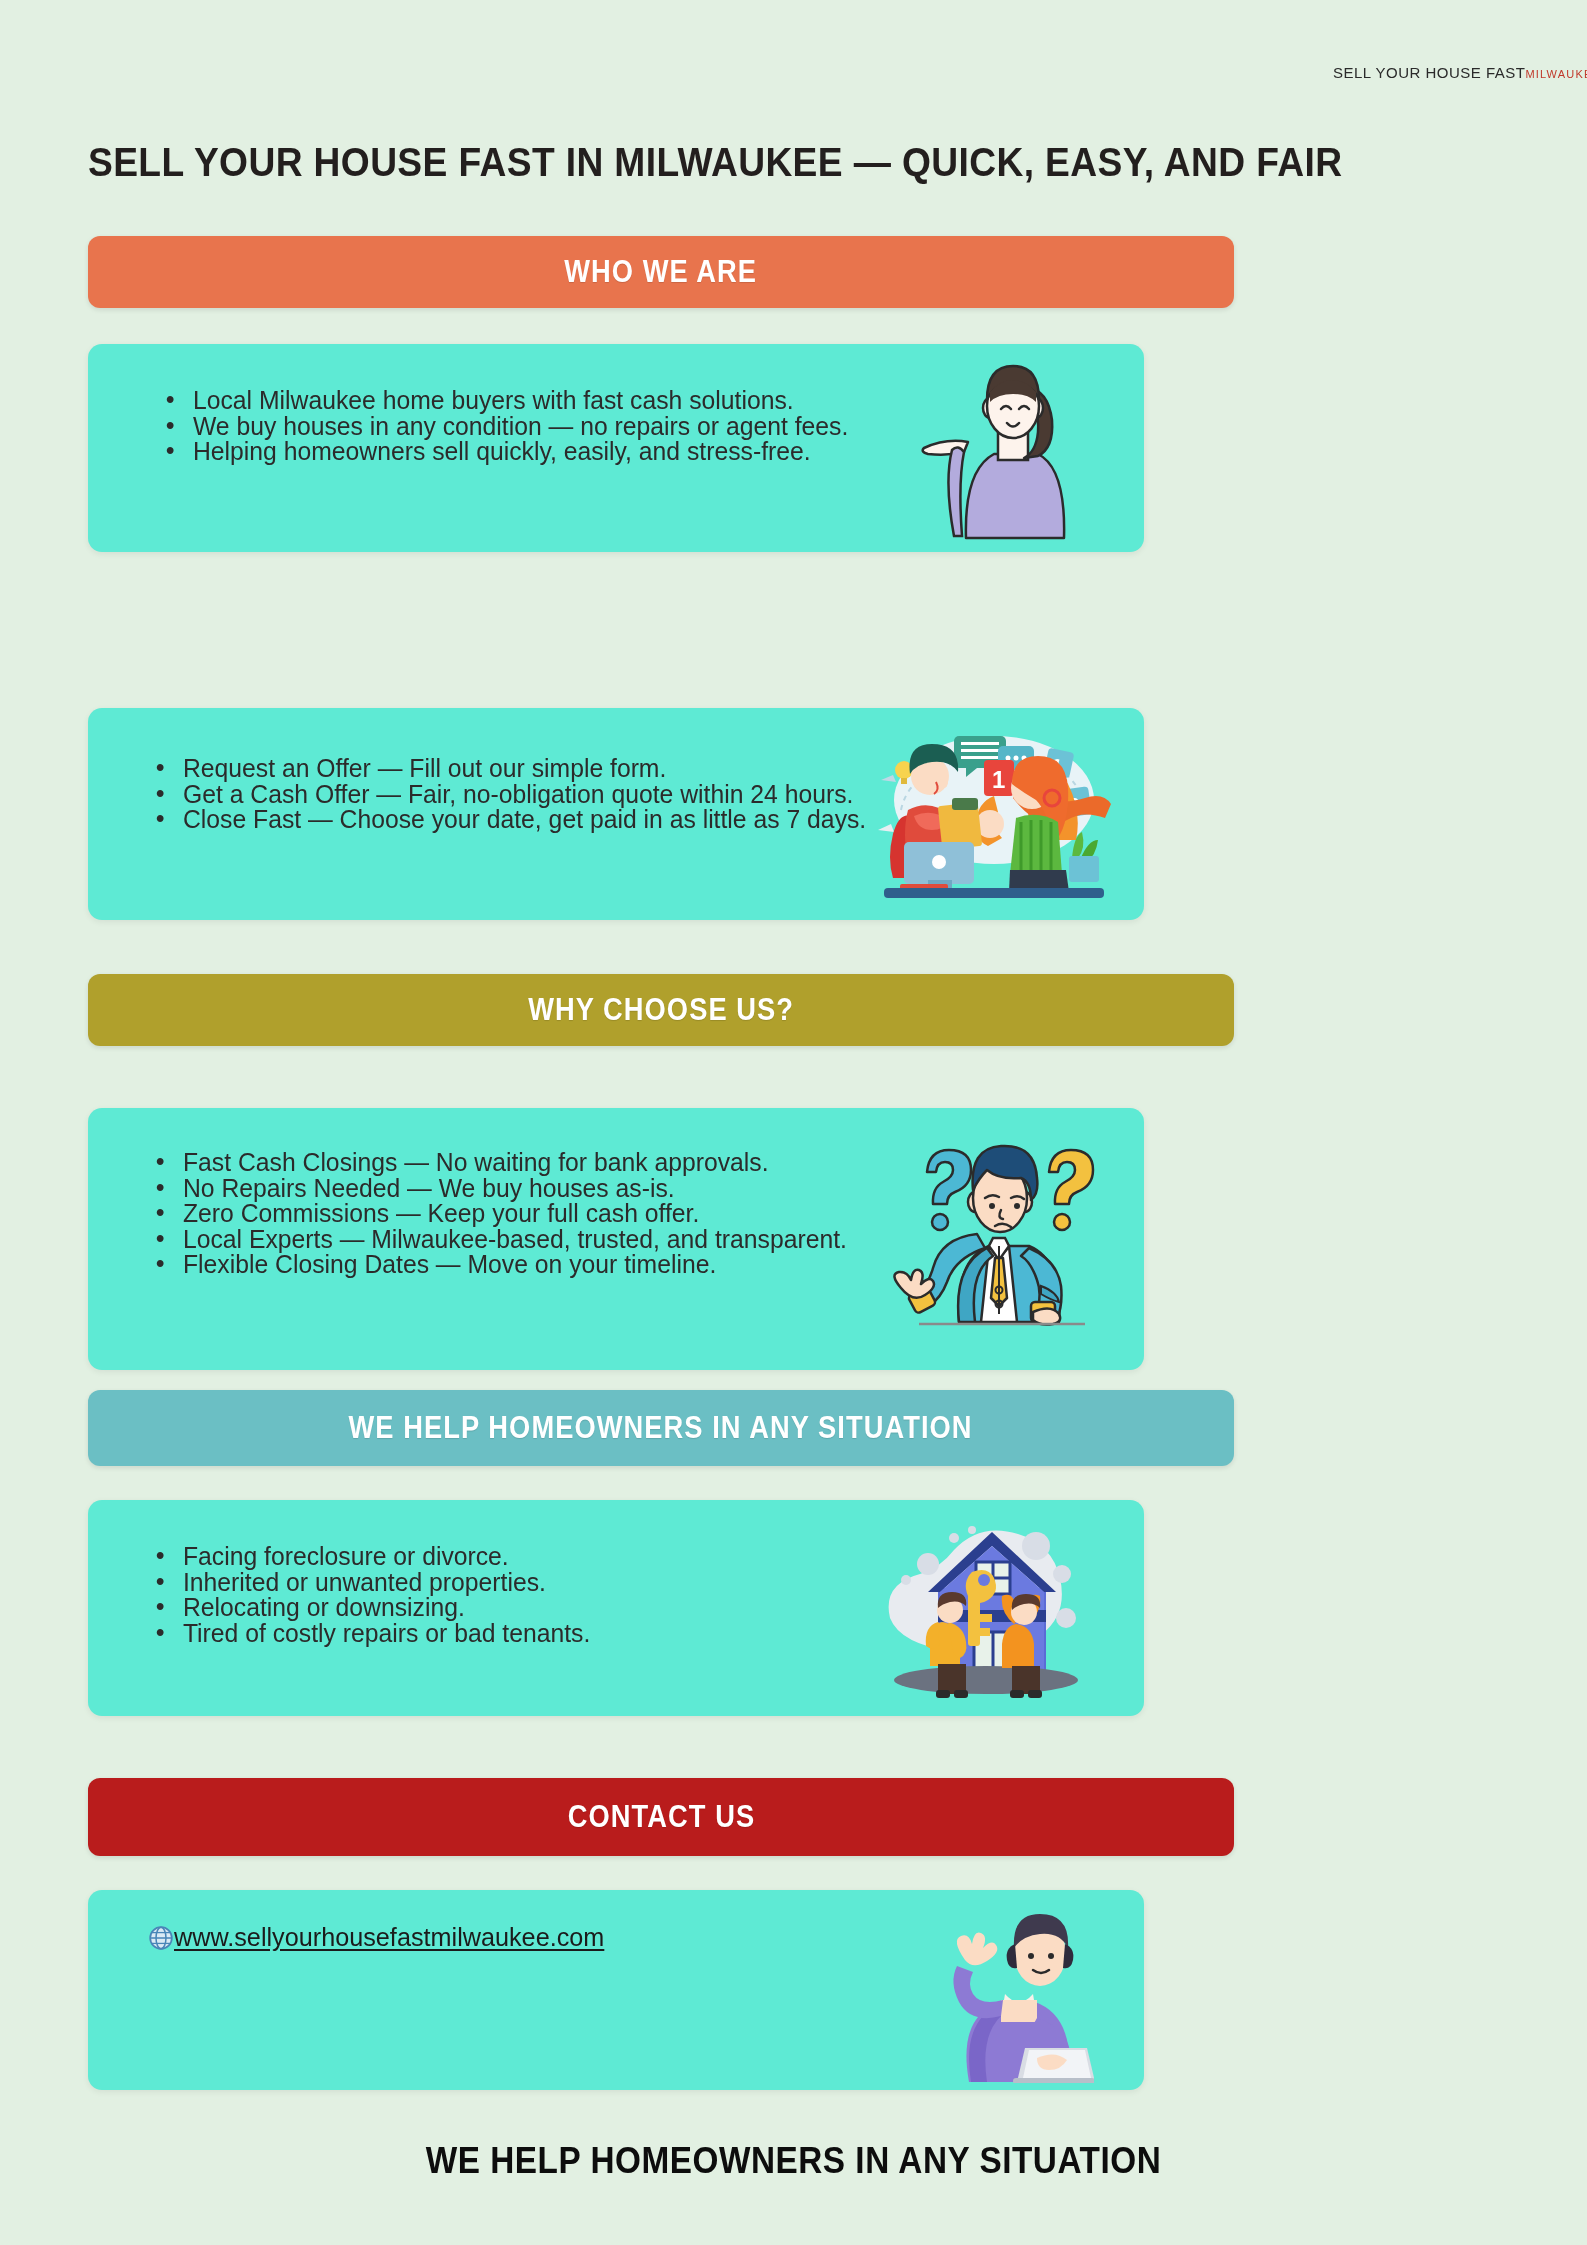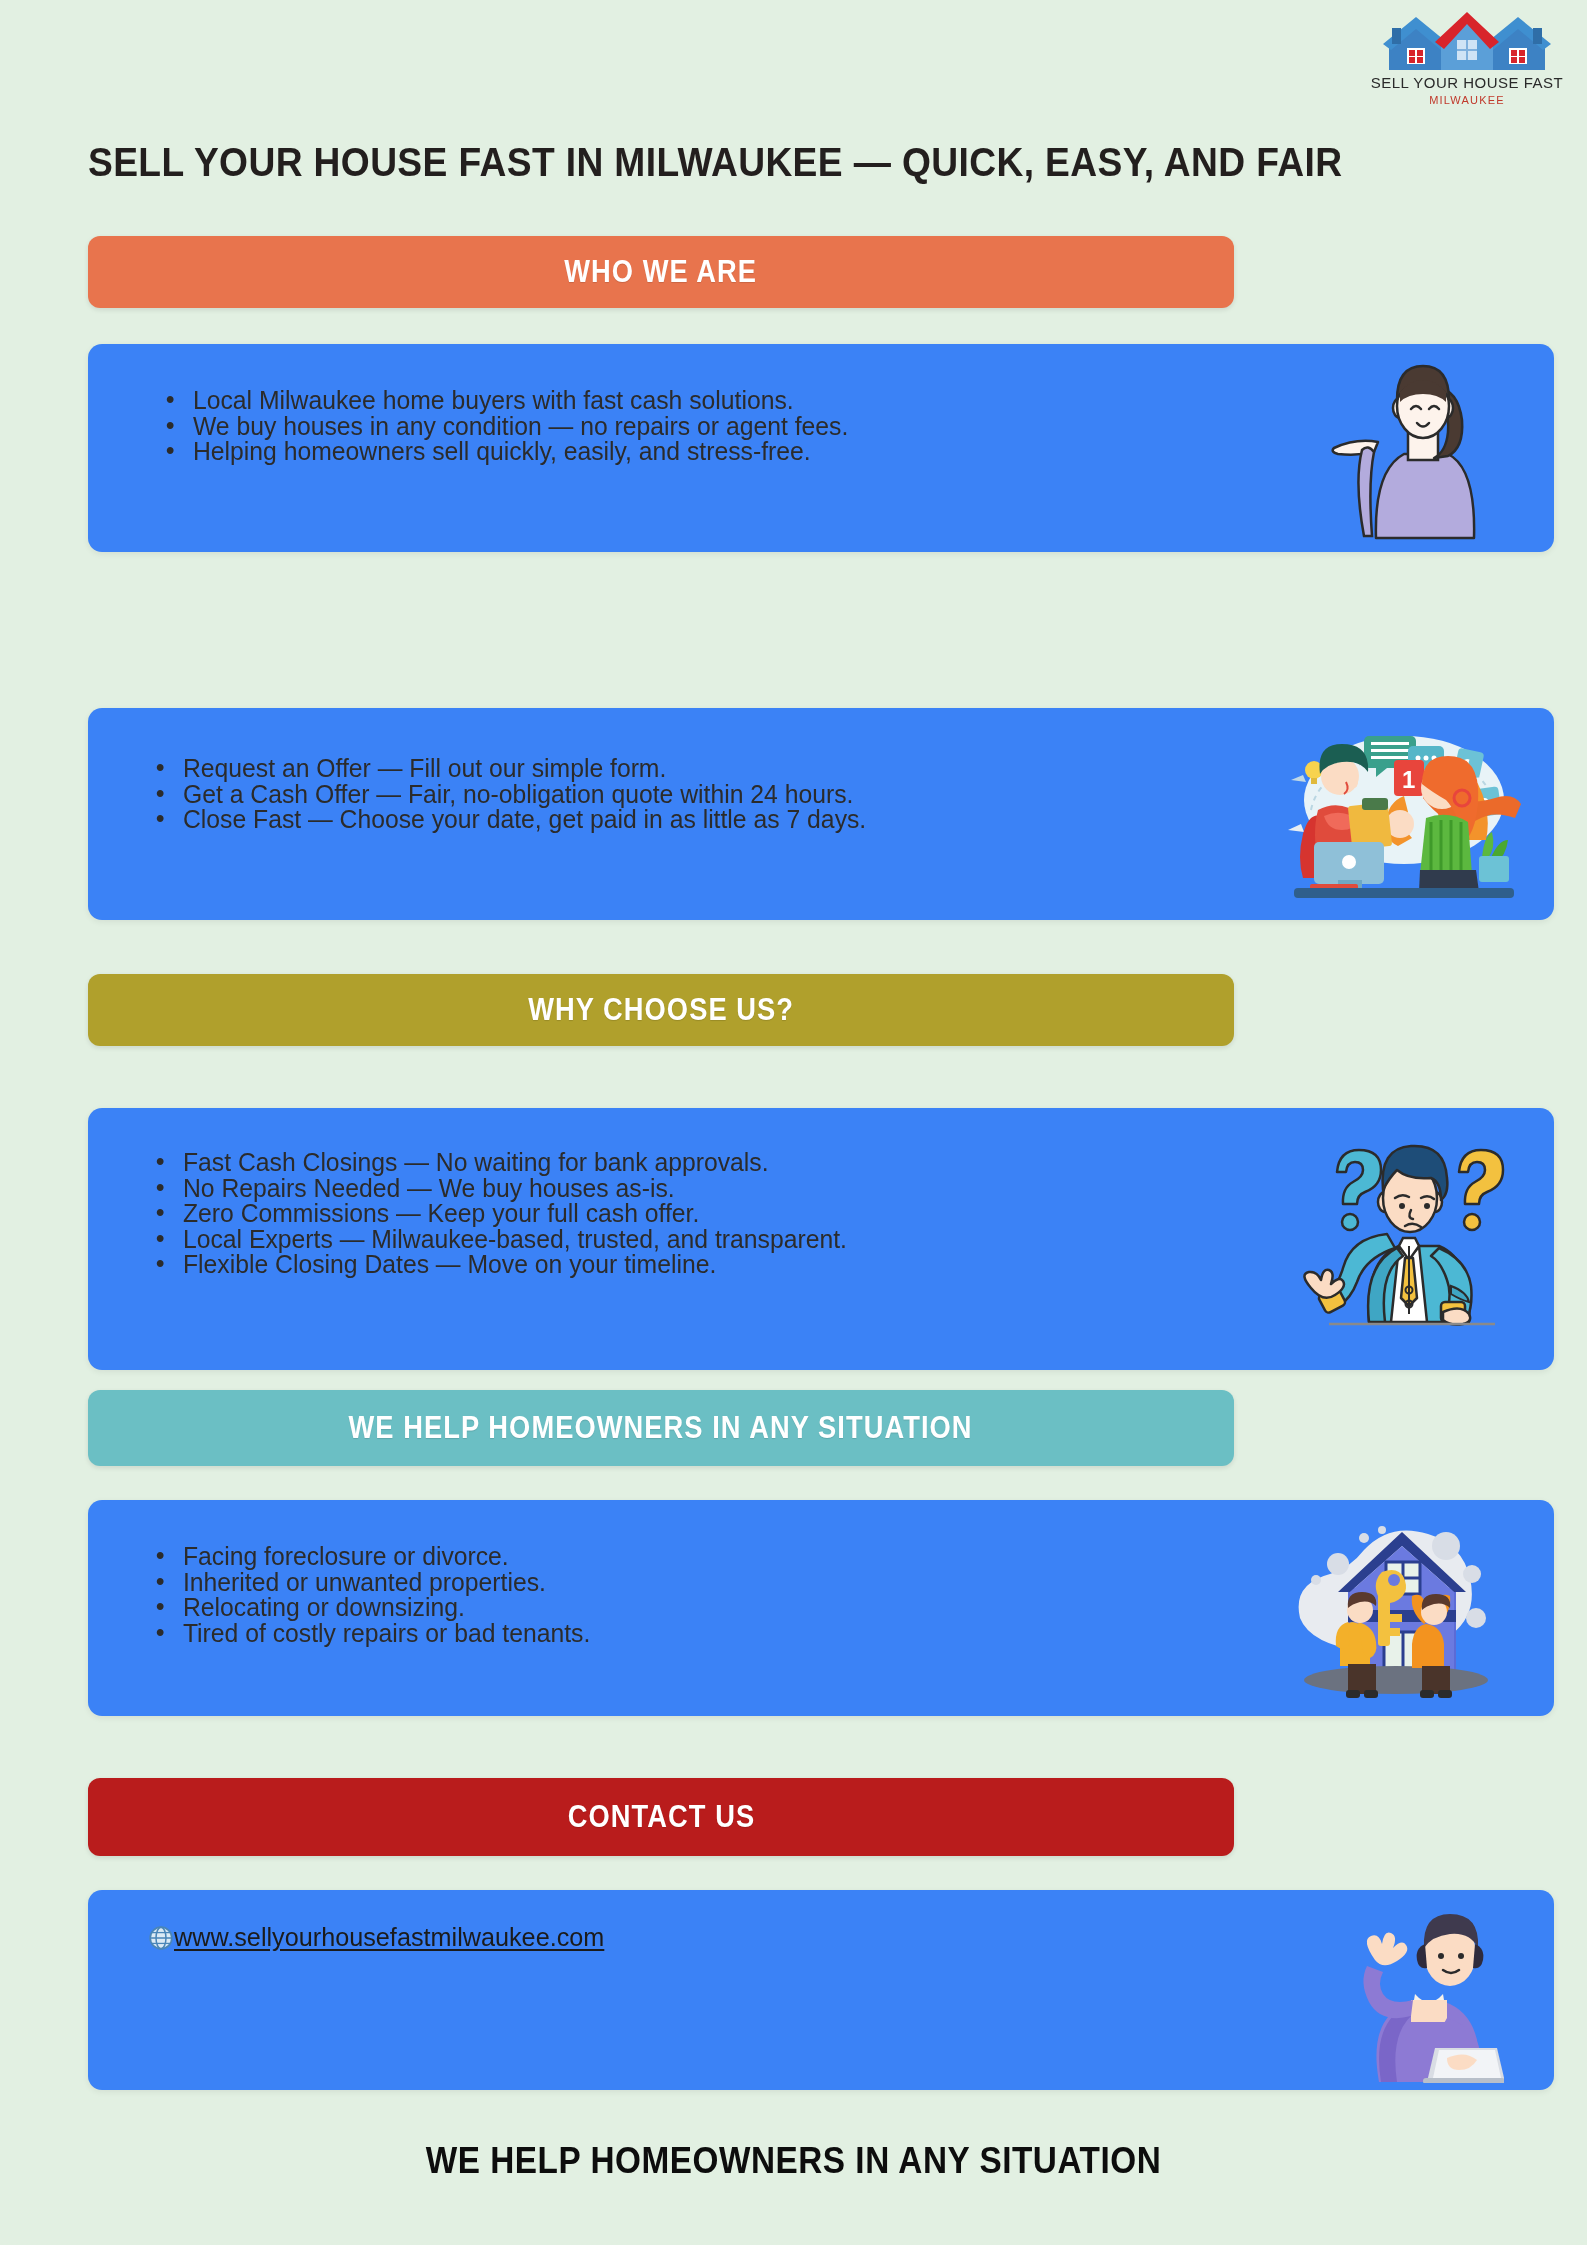--- a/index.html
+++ b/index.html
@@ -6,22 +6,22 @@
   html,body { width:1587px; height:2245px; }
   body {
     background:#e2f0e2;
     font-family:"Liberation Sans", sans-serif;
     position:relative;
     overflow:hidden;
   }
   .page { width:1587px; height:2245px; position:relative; }
 
   
-  .logo { position:absolute; top:12px; right:22px; width:196px; height:104px;
-          display:flex; flex-direction:column; align-items:center; justify-content:flex-start; }
+  .logo { position:absolute; top:20px; right:22px; width:196px; height:104px;
+          display:flex; flex-direction:row; align-items:center; justify-content:center; }
   .logo-mark { width:196px; height:62px; }
   .logo-name { font-size:15px; letter-spacing:.5px; color:#2a2a2a; font-weight:400;
                font-family:"Liberation Sans", sans-serif; white-space:nowrap; }
   .logo-city { font-size:11px; letter-spacing:1.2px; color:#c0392b; font-weight:400; margin-top:3px; }
 
   
   .headline {
     position:absolute; left:88px; top:140px; width:1420px;
     font-family:"Liberation Sans Narrow","Liberation Sans", sans-serif;
     font-weight:700; font-size:40px; letter-spacing:.4px; color:#231f1e;
@@ -36,21 +36,21 @@
   }
   .banner-text {
     color:#ffffff; font-weight:700; font-size:31px; letter-spacing:1.2px;
     font-family:"Liberation Sans Narrow","Liberation Sans", sans-serif;
     transform:scaleX(.88); transform-origin:center;
     text-shadow:0 1px 1px rgba(0,0,0,.13);
   }
 
   
   .card {
-    position:absolute; left:88px; width:1466px; background:#3b82f6;
+    position:absolute; left:88px; width:1056px; background:#5eead4;
     border-radius:14px; box-shadow:0 2px 6px rgba(0,0,0,.07);
   }
   .bullets { position:absolute; left:70px; top:0; list-style:none; }
   .bullets li {
     font-size:25.5px; line-height:1.0; color:#2b2b2b; font-weight:400;
     padding-left:36px; position:relative; white-space:nowrap;
     font-family:"Liberation Sans Narrow","Liberation Sans", sans-serif;
     transform:scaleX(.97); transform-origin:left center;
   }
   .bullets li::before {

